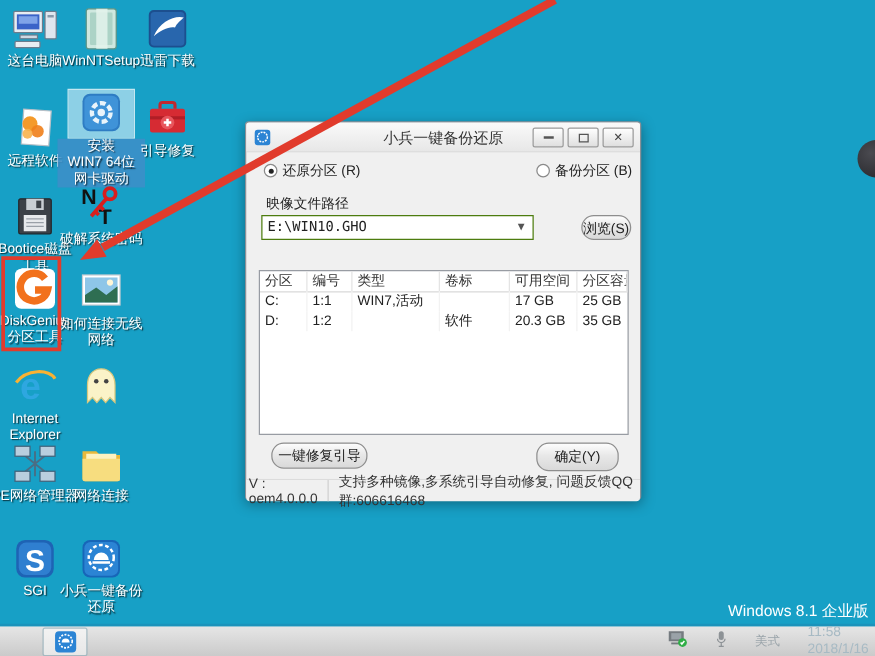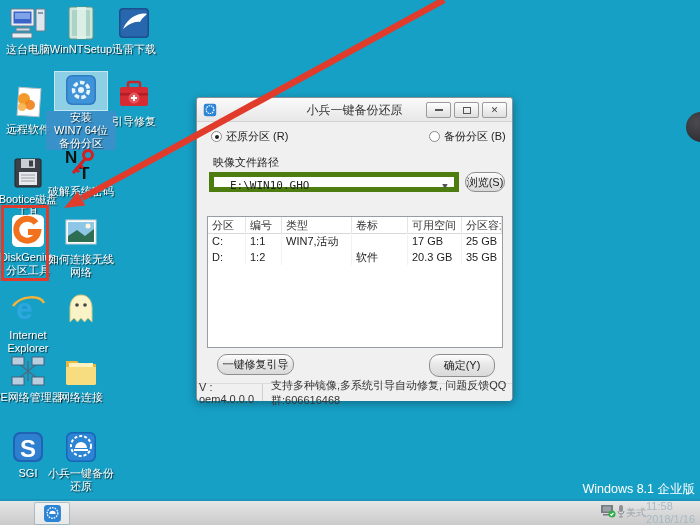--- a/index.html
+++ b/index.html
@@ -38,23 +38,23 @@
           font-size:9px; color:#444; }
   .glyph-min { width:8px; height:2px; background:#555; }
   .glyph-max { width:8px; height:7px; border:1.5px solid #555; }
 
   .radio { position:absolute; display:flex; align-items:center; gap:4px; font-size:11px; color:#222; }
   .rdot { width:11px; height:11px; border-radius:50%; border:1px solid #8a8a8a; background:#fff; position:relative; }
   .rdot.on::after { content:""; position:absolute; left:2.5px; top:2.5px; width:4px; height:4px;
                     border-radius:50%; background:#222; }
 
   .flabel { position:absolute; left:16px; top:57px; font-size:11px; color:#222; }
-  .combo { position:absolute; left:12px; top:74px; width:250px; height:20px; background:#fff;
-           border:5px solid #4d7c0f; font-size:11px; font-family:"DejaVu Sans Mono",monospace;
-           color:#222; line-height:18px; padding-left:16px; }
+  .combo { position:absolute; left:12px; top:74px; width:218px; height:20px; background:#fff;
+           border:1px solid #4d7c0f; font-size:11px; font-family:"DejaVu Sans Mono",monospace;
+           color:#222; line-height:18px; padding-left:4px; }
   .combo .arr { position:absolute; right:2px; top:2px; width:14px; height:14px; text-align:center;
                 font-size:9px; color:#555; line-height:14px; }
   .btn { position:absolute; border:1px solid #8e8e8e; border-radius:10px;
          background:linear-gradient(#fdfdfd,#e8e8e8 45%,#d9d9d9); font-size:11px; color:#222;
          display:flex; align-items:center; justify-content:center; }
 
   .ltable { position:absolute; left:10px; top:118px; width:296px; height:132px; background:#fff;
             border:1px solid #989ca3; font-size:11px; color:#222; }
   .trow { display:flex; height:16px; line-height:16px; }
   .thead .tc { border-bottom:1px solid #d9d9d9; border-right:1px solid #e4e4e4; color:#333; height:17px; line-height:17px;}
@@ -67,21 +67,21 @@
   .sb1 { width:66px; padding-left:2px; border-right:1px solid #cfcfcf; height:100%; display:flex; align-items:center;}
   .sb2 { flex:1; padding-left:8px; }
 
   
   .taskbar { position:absolute; left:0; top:499px; width:700px; height:26px;
              background:linear-gradient(#e6e6e6,#cacaca); border-top:2px solid #1b93bb; z-index:20; }
   .tb-app { position:absolute; left:34px; top:1px; width:36px; height:23px; border-radius:2px;
             background:rgba(255,255,255,.55); border:1px solid rgba(110,145,160,.55);
             display:flex; align-items:center; justify-content:center; }
   .tb-app svg { width:19px; height:19px; }
-  .tray { position:absolute; right:2px; top:0; height:24px; display:flex; align-items:center; gap:0; }
+  .tray { position:absolute; right:2px; top:0; height:24px; display:flex; align-items:center; gap:22px; }
   .tray-txt { font-size:10px; color:#9aa4aa; }
   .clock { text-align:left; font-size:11px; line-height:1.2; color:#a7bac4; padding-right:3px; }
 
   .arrow-svg { position:absolute; left:0; top:0; z-index:30; pointer-events:none; }
 </style>
 </head>
 <body>
 
 <div class="cell" style="left:2px;top:4px">
   <div class="ic">
@@ -136,21 +136,21 @@
   <div class="ic">
       <svg viewBox="0 0 36 36">
     <rect x="3" y="2" width="30" height="30" rx="6" fill="#2e7cc3"></rect>
     <rect x="4.5" y="3.5" width="27" height="27" rx="5" fill="#3f93d8"></rect>
     <circle cx="18" cy="17" r="7.5" fill="none" stroke="#eaf4fb" stroke-width="3.5" stroke-dasharray="4.6 2.2"></circle>
     <circle cx="18" cy="17" r="3" fill="#eaf4fb"></circle>
   </svg>
     </div>
   <div class="lbl">安装
 WIN7 64位
-备份分区</div>
+网卡驱动</div>
 </div>
 
 <div class="cell" style="left:108px;top:76px">
   <div class="ic">
       <svg viewBox="0 0 36 36">
     <path d="M12 10 v-3 a2 2 0 0 1 2-2 h8 a2 2 0 0 1 2 2 v3" fill="none" stroke="#c1272d" stroke-width="2.5"></path>
     <rect x="4" y="10" width="28" height="19" rx="2" fill="#d62b33"></rect>
     <rect x="4" y="16" width="28" height="2.5" fill="#b01e26"></rect>
     <circle cx="18" cy="21" r="5.5" fill="#e8555c"></circle>
     <path d="M18 18 v6 M15 21 h6" stroke="#fff" stroke-width="2"></path>

